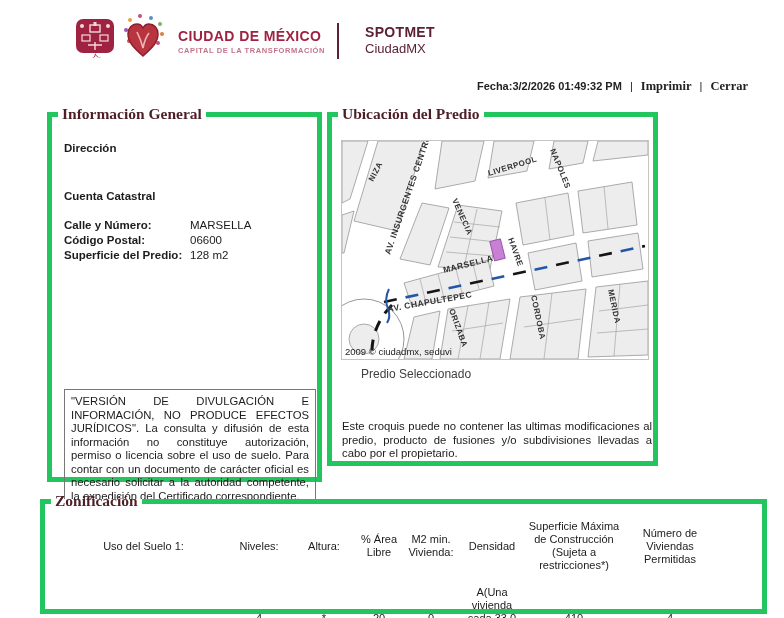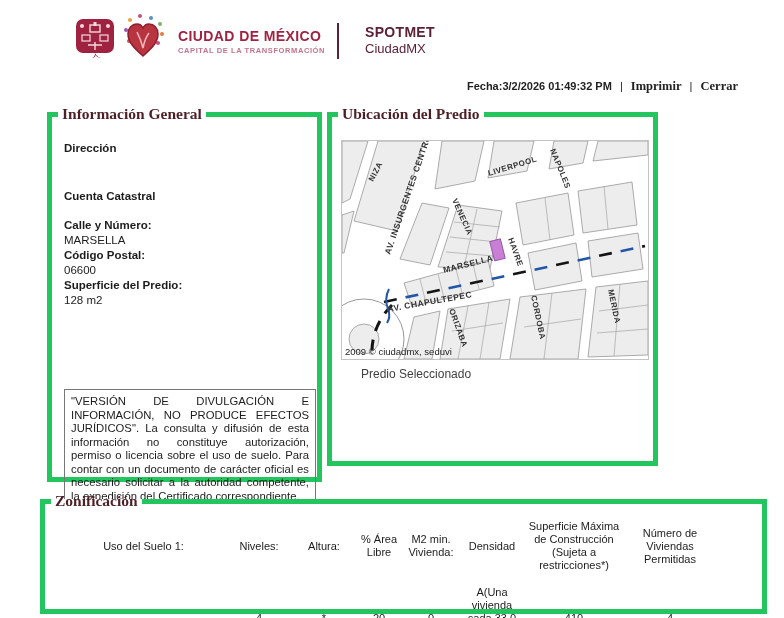--- a/index.html
+++ b/index.html
@@ -14,40 +14,40 @@
   .logo-heart  { width:46px; height:48px; margin-left:4px; }
   .brand-text { margin-left:12px; margin-top:10px; }
   .brand-title { font-size:14px; font-weight:bold; color:#9f2241; letter-spacing:.4px; }
   .brand-sub   { font-size:7.5px; font-weight:bold; color:#c3748b; letter-spacing:.6px; margin-top:2px; }
   .brand-divider { width:2px; height:36px; background:#5c2234; margin:10px 0 0 12px; }
   .app-text { margin-left:26px; margin-top:8px; }
   .app-title { font-size:14px; font-weight:bold; color:#5c2234; letter-spacing:.3px; }
   .app-sub   { font-size:13px; color:#5c2234; margin-top:1px; }
 
   
-  .topline { position:absolute; top:79px; right:46px; font-size:11px; font-weight:bold;
+  .topline { position:absolute; top:79px; right:36px; font-size:11px; font-weight:bold;
              color:#222; white-space:nowrap; }
   .topline .lnk { font-family:"Liberation Serif", serif; font-size:12.5px; font-weight:bold;
                   color:#222; text-decoration:none; cursor:pointer; }
   .topline .sep { margin:0 5px; font-weight:normal; }
 
   
   fieldset { position:absolute; border:5px solid #22c55e; background:#fff; }
   fieldset legend { font-family:"Liberation Serif", serif; font-weight:bold; font-size:15.5px;
                     color:#4d1f27; margin-left:6px; padding:0 4px; }
   #fs-info { left:47px; top:105px; width:275px; height:377px; }
   #fs-ubic { left:327px; top:105px; width:331px; height:361px; }
   #fs-zoni { left:40px;  top:492px; width:727px; height:122px; }
 
   
   .ig-head { font-size:11.5px; font-weight:bold; margin-left:12px; }
   .ig-head.h1 { margin-top:36px; }
   .ig-head.h2 { margin-top:19px; }
   .ig-rows { margin:16px 0 0 12px; }
-  .ig-row { display:flex; font-size:11.5px; line-height:15px;flex-direction:column; }
+  .ig-row { display:flex; font-size:11.5px; line-height:15px; }
   .ig-row .lbl { font-weight:bold; width:126px; }
   .ig-row .val { font-weight:normal; }
   .disclaimer { position:absolute; left:12px; top:266px; width:252px; border:1px solid #777;
                 padding:5px 6px; font-size:11.3px; line-height:13.5px; text-align:justify; }
 
   
   .mapbox { position:absolute; left:9px; top:17px; width:308px; height:220px;
             border:1px solid #c4c4c4; background:#fff; overflow:hidden; cursor:pointer; }
   .map-caption { position:absolute; left:29px; top:244px; font-size:12px; color:#404040; }
   .ubic-note { position:absolute; left:10px; top:297px; width:310px; font-size:11.3px;
@@ -197,20 +197,21 @@
           <text class="map-street" transform="translate(107,169) rotate(70)">ORIZABA</text>
           <text class="map-street" transform="translate(189,155) rotate(78)">CORDOBA</text>
           <text class="map-street" transform="translate(266,149) rotate(78)">MERIDA</text>
         </g>
 
         <text class="map-copy" x="3" y="214">2009 © ciudadmx, seduvi</text>
       </svg>
     </div>
 
     <div class="map-caption">Predio Seleccionado</div>
+    <div class="ubic-note">Este croquis puede no contener las ultimas modificaciones al predio, producto de fusiones y/o subdivisiones llevadas a cabo por el propietario.</div>
   </fieldset>
 
   <fieldset id="fs-zoni">
     <legend>Zonificación</legend>
     <table class="zoni-table">
       <thead>
         <tr>
           <th class="c-uso">Uso del Suelo 1:</th>
           <th class="c-niv">Niveles:</th>
           <th class="c-alt">Altura:</th>

